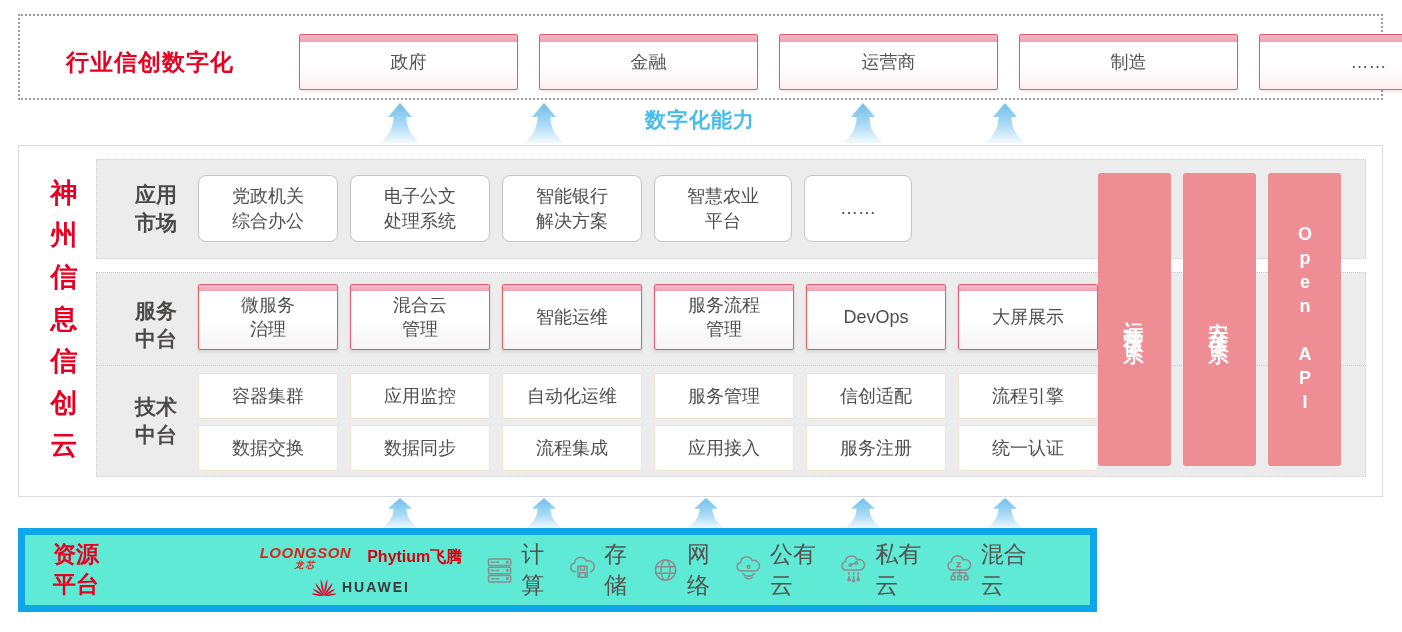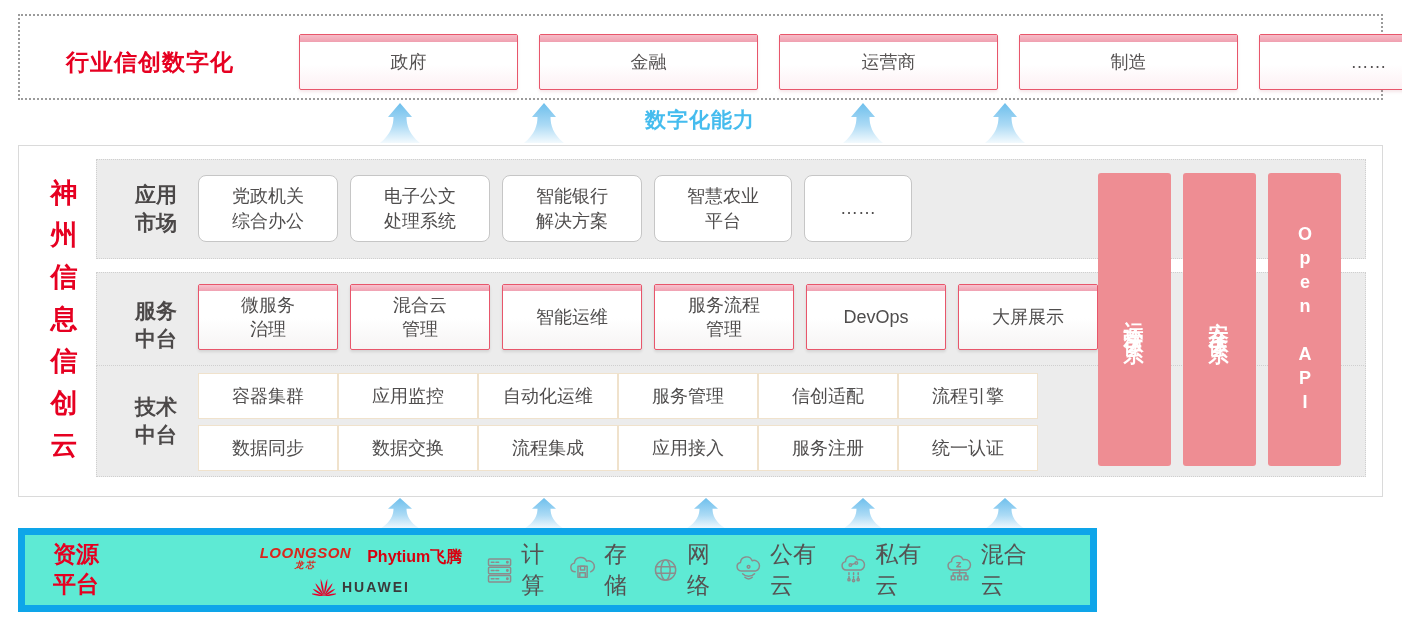--- a/index.html
+++ b/index.html
@@ -70,21 +70,21 @@
     border:1px solid #e8566b; border-radius:2px;
     background:linear-gradient(#ffffff 52%, #f6f4f4);
     display:flex; align-items:center; justify-content:center; text-align:center;
     font-size:18px; line-height:1.35; color:#4f4d4d; box-shadow:0 2px 3px rgba(0,0,0,.10);
   }
   .svc-item::before {
     content:""; position:absolute; left:0; top:0; right:0; height:6px;
     background:linear-gradient(#f7c3ce,#f0a2b2);
   }
   .tech-col { position:absolute; left:101px; top:7px; display:flex; flex-direction:column; gap:6px; }
-  .tech-line { display:flex; }
+  .tech-line { display:flex; gap:12px; }
   .tech-item {
     width:140px; height:46px; background:#fff; border:1px solid #f0e2cc;
     display:flex; align-items:center; justify-content:center;
     font-size:18px; color:#4f4d4d;
   }
   .pillar {
     position:absolute; top:27px; height:293px; width:73px;
     background:#ee8d93; border-radius:3px;
     display:flex; align-items:center; justify-content:center;
     writing-mode:vertical-rl; text-orientation:upright;
@@ -211,22 +211,22 @@
     <div class="tech-col">
       <div class="tech-line">
         <div class="tech-item">容器集群</div>
         <div class="tech-item">应用监控</div>
         <div class="tech-item">自动化运维</div>
         <div class="tech-item">服务管理</div>
         <div class="tech-item">信创适配</div>
         <div class="tech-item">流程引擎</div>
       </div>
       <div class="tech-line">
+        <div class="tech-item">数据交换</div>
         <div class="tech-item">数据同步</div>
-        <div class="tech-item">数据交换</div>
         <div class="tech-item">流程集成</div>
         <div class="tech-item">应用接入</div>
         <div class="tech-item">服务注册</div>
         <div class="tech-item">统一认证</div>
       </div>
     </div>
   </div>
 
   <div class="pillar pillar-1">运营体系</div>
   <div class="pillar pillar-2">安全体系</div>

